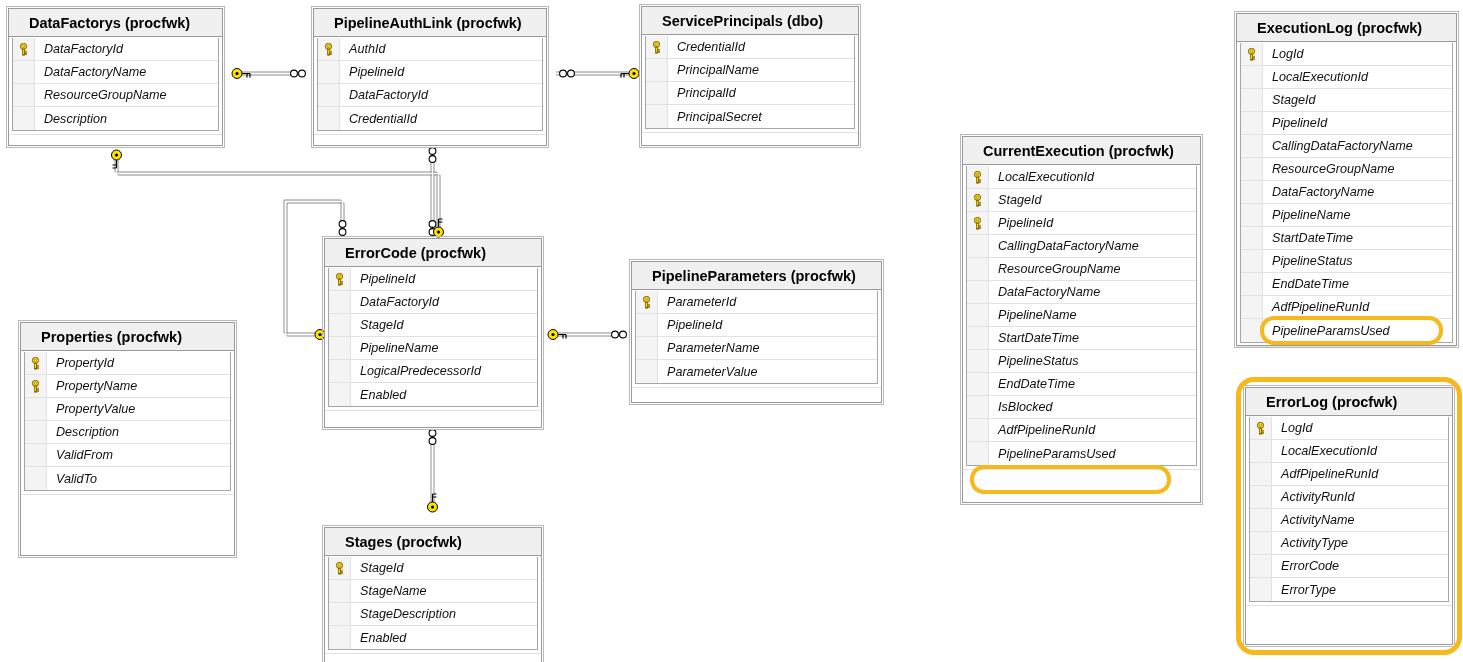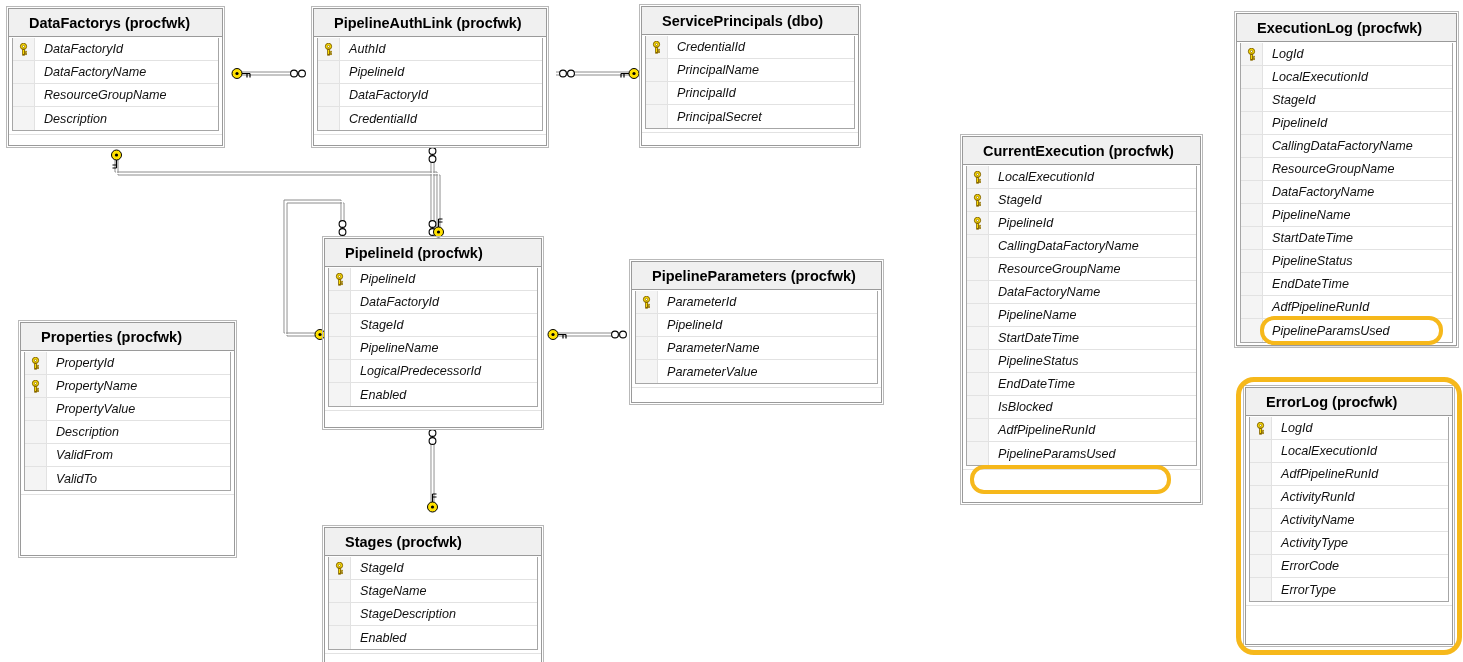--- a/index.html
+++ b/index.html
@@ -496,21 +496,21 @@
           </li>
           <li class="row">
             <div class="gutter"></div>
             <div class="fname">ValidTo</div>
           </li>
         </ul>
         <div class="pad"></div>
       </div>
       <div class="tbl" style="left: 324px; top: 238px; width: 218px; height: 190px;">
         <div class="outer"></div>
-        <div class="thdr">PipelineId (procfwk)</div>
+        <div class="thdr">ErrorCode (procfwk)</div>
         <ul class="rows">
           <li class="row">
             <div class="gutter">
               <svg class="keyico" viewBox="0 0 11 13">
                 <circle cx="5.5" cy="3.4" r="3.1" fill="#FFE100" stroke="#806000" stroke-width="1"></circle>
                 <circle cx="5.5" cy="3.4" r="1.1" fill="#fff" stroke="#806000" stroke-width="0.7"></circle>
                 <rect x="4.6" y="6" width="1.9" height="6.2" fill="#FFE100" stroke="#806000" stroke-width="0.8"></rect>
                 <rect x="6.3" y="8.2" width="2.2" height="1.3" fill="#FFE100" stroke="#806000" stroke-width="0.7"></rect>
                 <rect x="6.3" y="10.4" width="2.2" height="1.3" fill="#FFE100" stroke="#806000" stroke-width="0.7"></rect>
               </svg>

